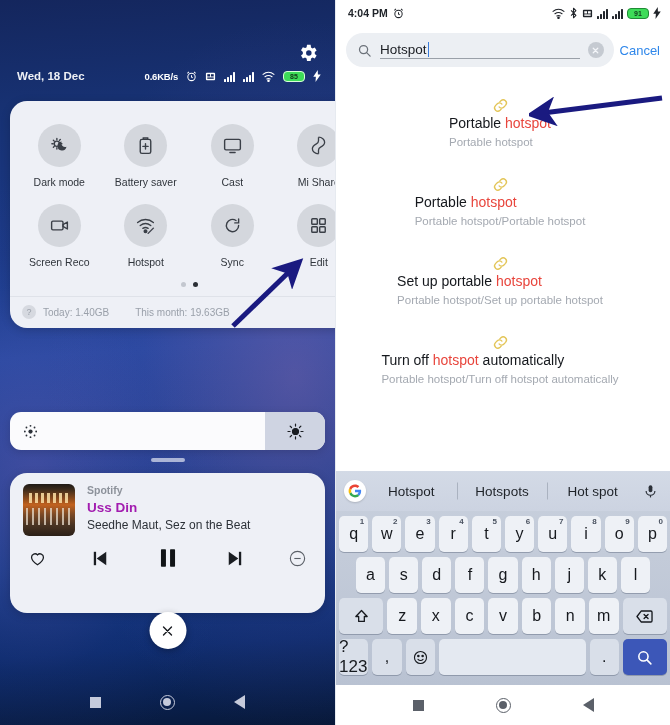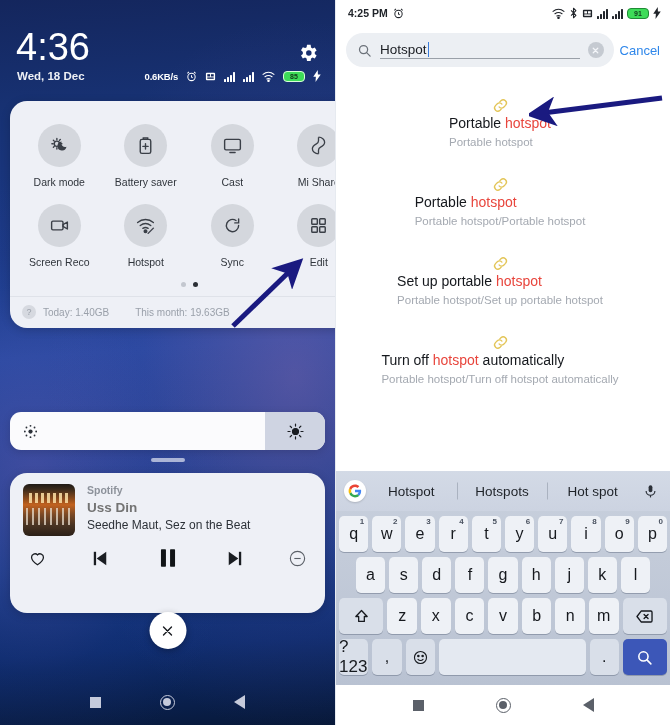--- a/index.html
+++ b/index.html
@@ -123,21 +123,21 @@
     content: ""; position: absolute; left: 6px; right: 6px; top: 9px; height: 10px;
     background: repeating-linear-gradient(90deg,#f6d9a0 0 3px, rgba(0,0,0,0) 3px 6px);
     opacity: .9;
   }
   .album::after {
     content: ""; position: absolute; left: 3px; right: 3px; bottom: 11px; height: 17px;
     background: repeating-linear-gradient(90deg,#e8ddcd 0 2px, rgba(0,0,0,0) 2px 6px);
     opacity: .75;
   }
   .media-app { font-size: 10.5px; color: #8d929b; font-weight: 600; }
-  .media-title { font-size: 13.5px; color: #737373; font-weight: 700; margin-top: 4px; }
+  .media-title { font-size: 13.5px; color: #a21caf; font-weight: 700; margin-top: 4px; }
   .media-artist { font-size: 12px; color: #2c3138; margin-top: 3px; }
   .media-ctrls {
     display: flex; align-items: center; justify-content: space-between;
     margin-top: 9px; padding: 0 5px; color: #1a1d22;
   }
 
   
   .close-fab {
     position: absolute; left: 50%; transform: translateX(-50%); top: 612px;
     width: 37px; height: 37px; border-radius: 50%; background: #fff;
@@ -271,21 +271,20 @@
   }
   .nav-tri.light { border-right-color: #c5cadb; }
 </style>
 </head>
 <body>
 
 <div class="wrap">
 
   <div class="left">
 
-    <div class="clock-big">4:36</div>
     <div class="date-line">Wed, 18 Dec</div>
 
     <div class="gear-btn">
       <svg viewBox="0 0 24 24" width="22" height="22" fill="currentColor" aria-hidden="true">
         <path d="M19.4 13a7.8 7.8 0 0 0 0-2l2-1.6-2-3.4-2.4 1a7.6 7.6 0 0 0-1.7-1L14.9 3h-4l-.4 2.6c-.6.2-1.2.6-1.7 1l-2.4-1-2 3.4L6.4 11a7.8 7.8 0 0 0 0 2l-2 1.6 2 3.4 2.4-1c.5.4 1.1.8 1.7 1l.4 2.6h4l.4-2.6c.6-.2 1.2-.6 1.7-1l2.4 1 2-3.4-2-1.6zM12.9 15a3 3 0 1 1 0-6 3 3 0 0 1 0 6z"></path>
       </svg>
     </div>
 
     <div class="status-icons">
       <span class="netspeed">0.6KB/s</span>
@@ -508,21 +507,21 @@
         </marker>
       </defs>
       <line x1="8" y1="68" x2="66" y2="12" stroke="#1a1a80" stroke-width="5" marker-end="url(#ahead1)"></line>
     </svg>
   </div>
 
   <div class="right">
 
     <div class="r-status">
       <span class="left-g">
-        <span>4:25 PM</span>
+        <span>4:04 PM</span>
         <svg width="11" height="11" viewBox="0 0 24 24" fill="none" stroke="#20242a" stroke-width="2.2">
             <circle cx="12" cy="13" r="8"></circle>
             <path d="M12 9v4l2.5 2"></path>
             <path d="M3 5l3.5-3M21 5l-3.5-3"></path>
           </svg>
       </span>
       <span class="right-g">
         <svg width="13" height="11" viewBox="0 0 24 20" fill="none" stroke="#20242a" stroke-width="2.1" stroke-linecap="round">
             <path d="M2 6a16 16 0 0 1 20 0"></path>
             <path d="M5.5 10.5a11 11 0 0 1 13 0"></path>

